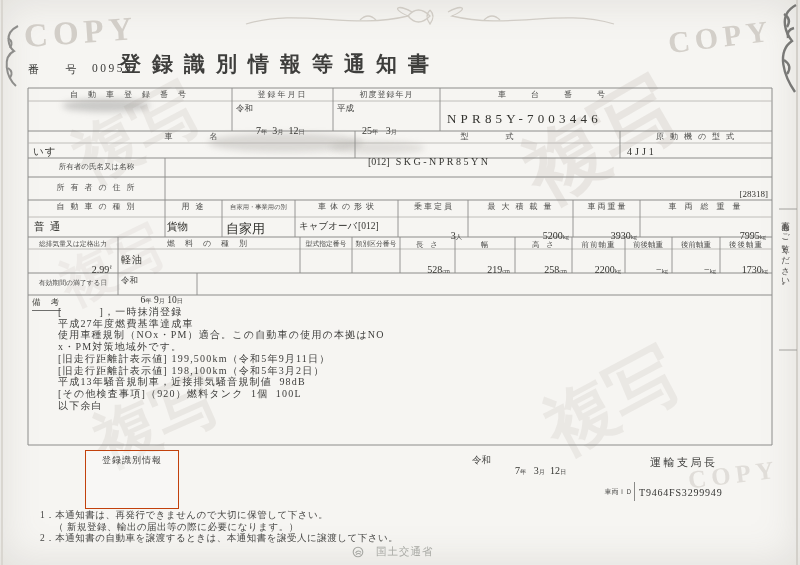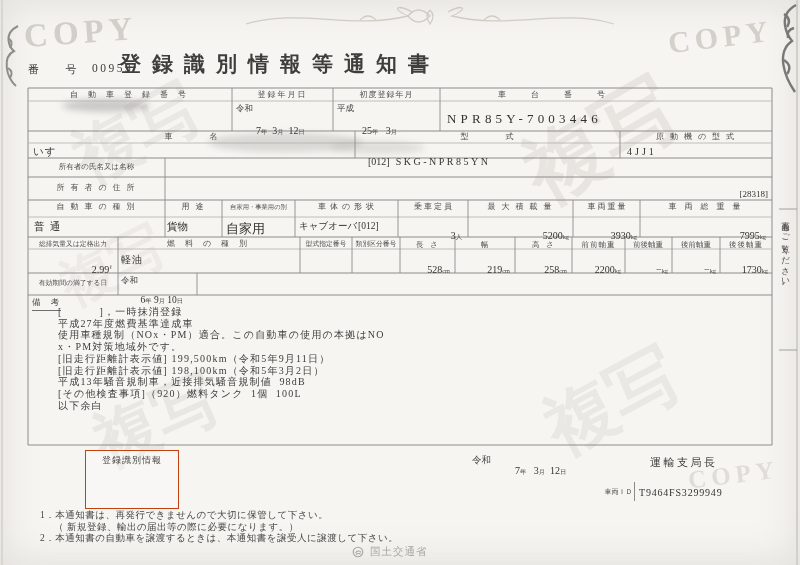--- a/index.html
+++ b/index.html
@@ -244,21 +244,21 @@
   <div class="abs" style="left:603px;top:482px;width:157px;height:19px;border:1px solid #77777б;border-color:#777775;">
     <div class="abs" style="left:31px;top:0;width:1px;height:19px;background:#8a8a88;"></div>
     <div class="abs" style="left:0;top:5px;width:31px;text-align:center;font-size:7px;color:#454543;">車両ＩＤ</div>
     <div class="abs" style="left:36px;top:4.5px;font-size:10px;letter-spacing:0.8px;color:#333331;">T9464FS3299949</div>
   </div>
 
   <div class="note" style="left:40px;top:511px;">1．本通知書は、再発行できませんので大切に保管して下さい。</div>
   <div class="note" style="left:54px;top:522.5px;">（ 新規登録、輸出の届出等の際に必要になります。）</div>
   <div class="note" style="left:40px;top:534px;">2．本通知書の自動車を譲渡するときは、本通知書を譲受人に譲渡して下さい。</div>
 
-  <div class="abs" style="left:352px;top:545px;display:flex;align-items:center;gap:6px;color:#a6a7a2;">
+  <div class="abs" style="left:352px;top:545px;display:flex;align-items:center;gap:12px;color:#a6a7a2;">
     <svg width="12" height="12" viewBox="0 0 12 12">
       <g fill="none" stroke="#a6a7a2" stroke-width="1.1">
         <circle cx="6" cy="6" r="4.8"></circle>
         <path d="M3.5 7 C5 4.5 8 4.5 9 6.5 M4 8.5 C6 7 8 7.5 8.5 8.5"></path>
       </g>
     </svg>
     <span style="font-size:10.5px;letter-spacing:1px;">国土交通省</span>
   </div>
 
 </div>

